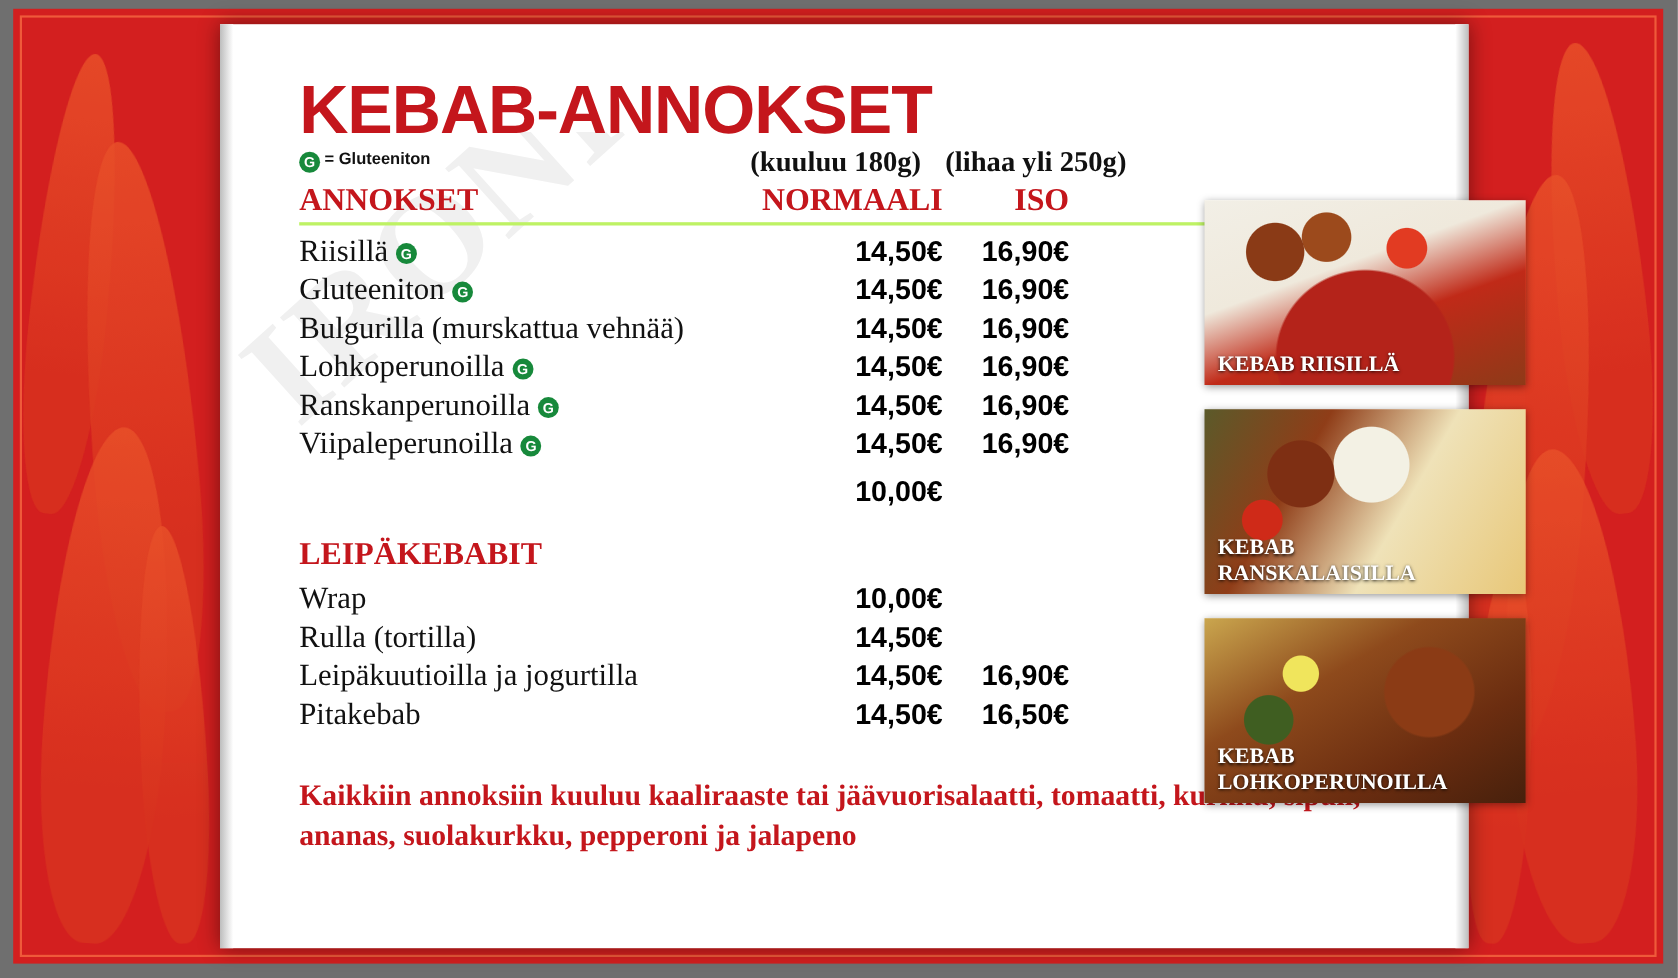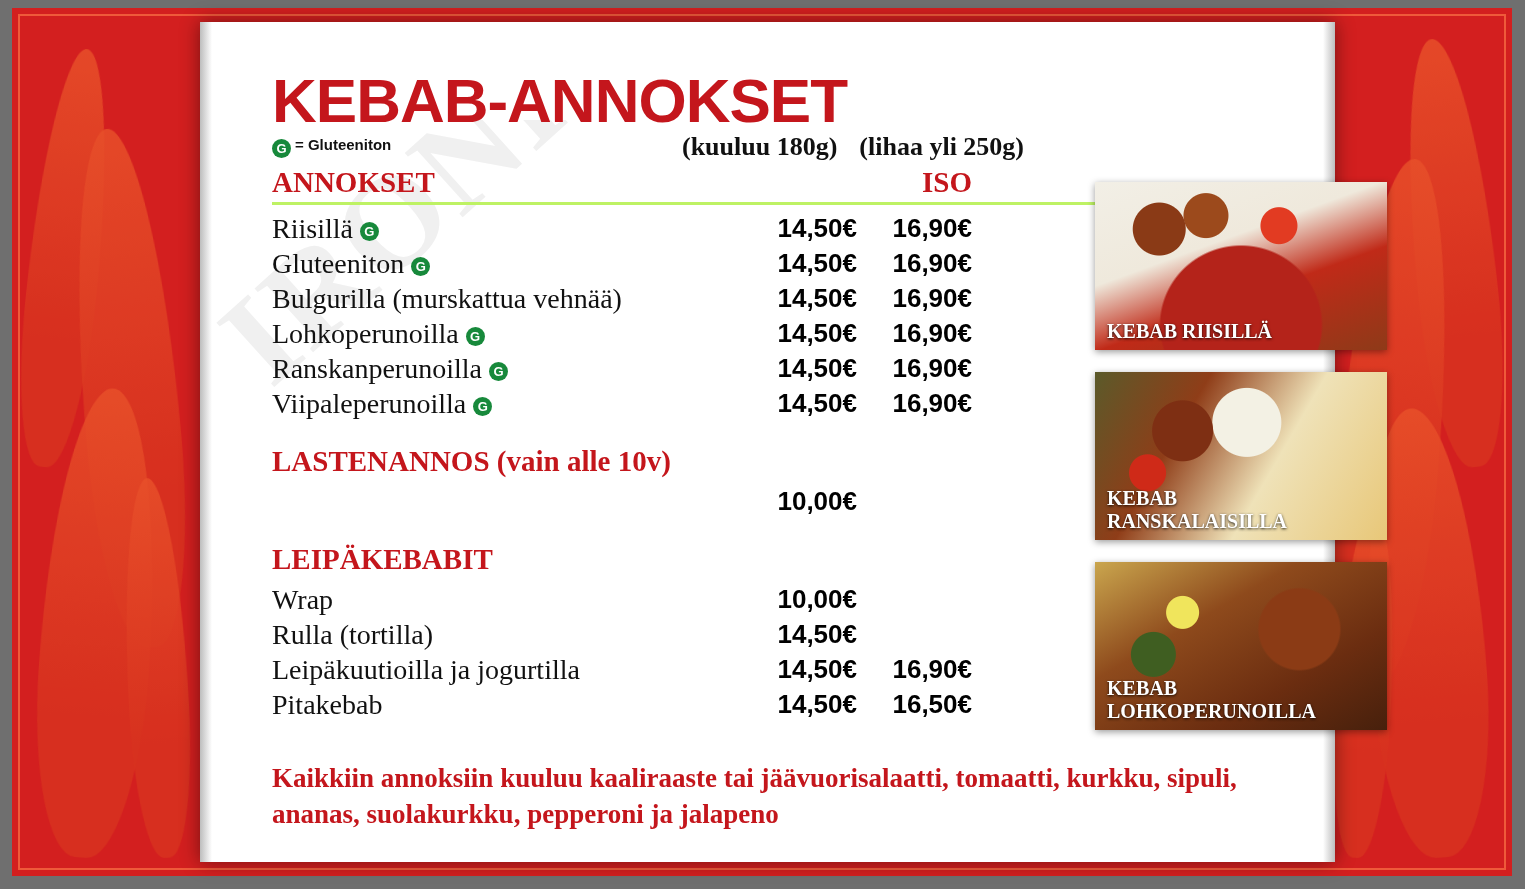--- a/index.html
+++ b/index.html
@@ -321,20 +321,21 @@
 
     <h1 class="title">KEBAB-ANNOKSET</h1>
 
     <div class="gluten-row">
       <span class="g-badge">G</span><span class="g-note">= Gluteeniton</span>
       <span class="weights"><span>(kuuluu 180g)</span><span class="w2">(lihaa yli 250g)</span></span>
     </div>
 
     <div class="header-row">
       <span class="h-annokset">ANNOKSET</span>
+      <span class="h-normaali">NORMAALI</span>
       <span class="h-iso">ISO</span>
     </div>
 
     <div class="rows">
       <div class="row">
         <span class="r-name"><span>Riisillä</span><span class="g-badge">G</span></span>
         <span class="r-normal">14,50€</span>
         <span class="r-iso">16,90€</span>
       </div>
       <div class="row">
@@ -357,21 +358,20 @@
         <span class="r-normal">14,50€</span>
         <span class="r-iso">16,90€</span>
       </div>
       <div class="row">
         <span class="r-name"><span>Viipaleperunoilla</span><span class="g-badge">G</span></span>
         <span class="r-normal">14,50€</span>
         <span class="r-iso">16,90€</span>
       </div>
     </div>
 
-    <div class="section-title">LASTENANNOS (vain alle 10v)</div>
     <div class="rows">
       <div class="row">
         <span class="r-normal">10,00€</span>
         <span class="r-iso"></span>
       </div>
     </div>
 
     <div class="section-title">LEIPÄKEBABIT</div>
     <div class="rows">
       <div class="row">

